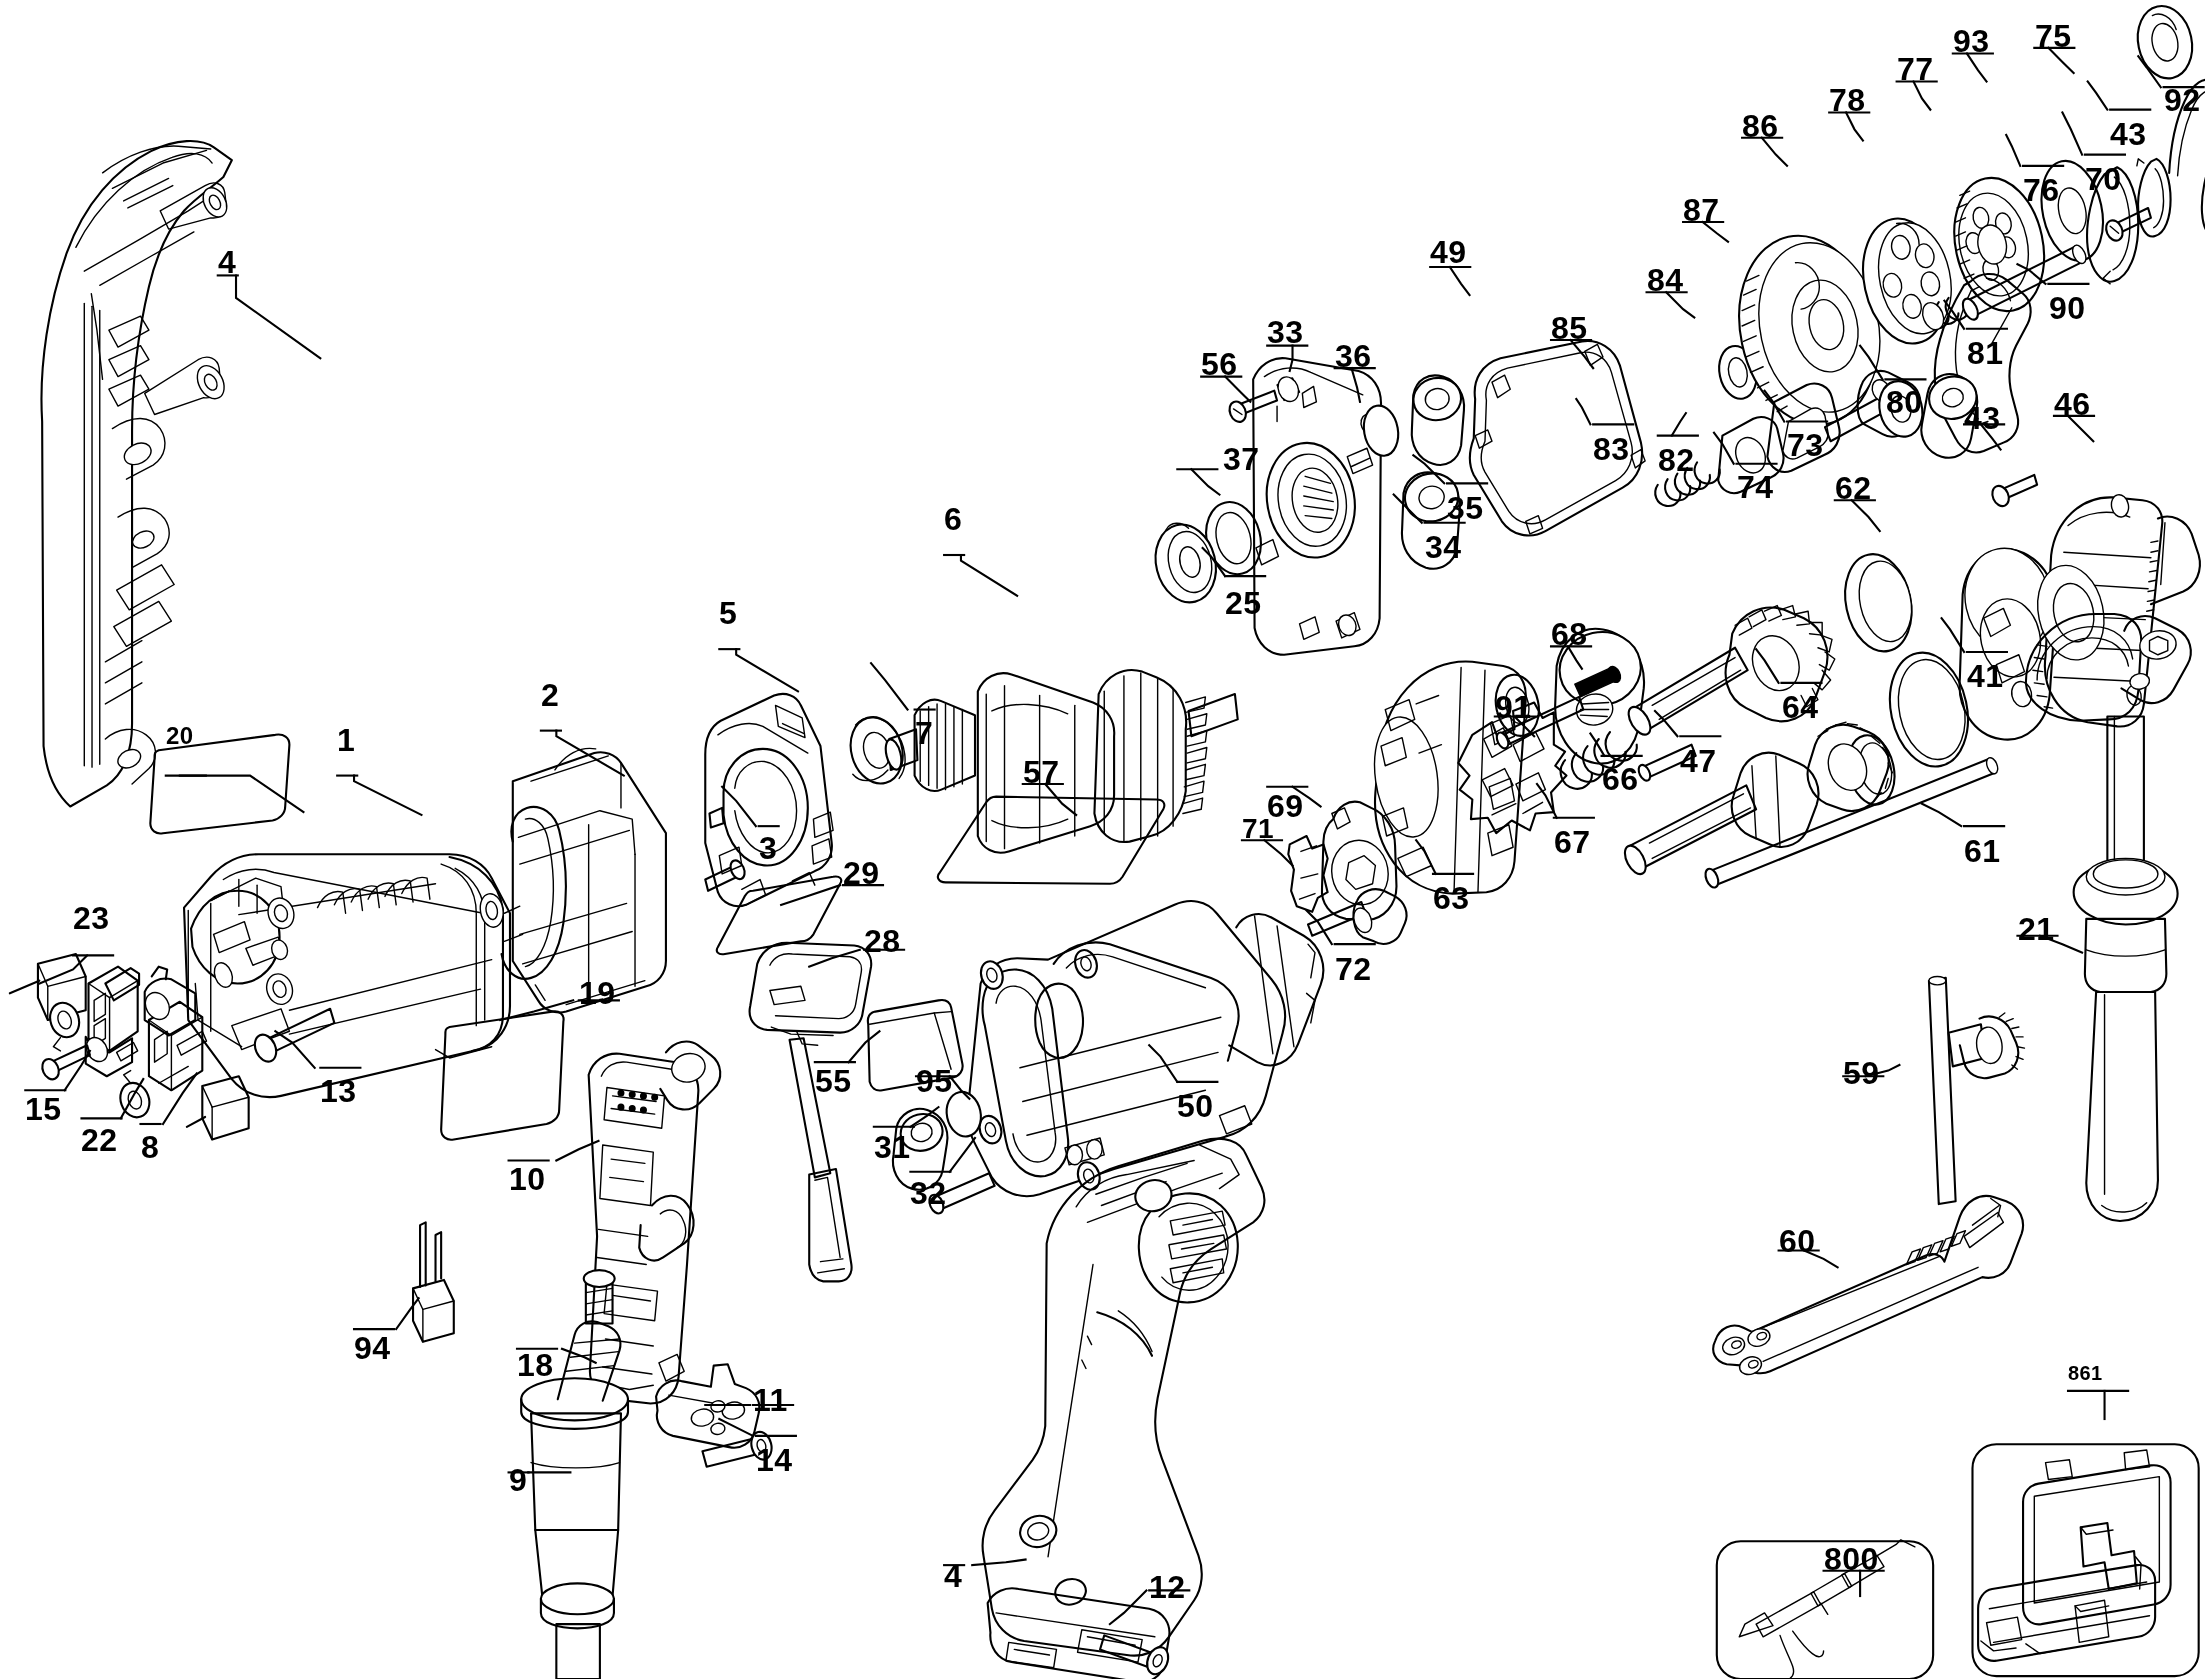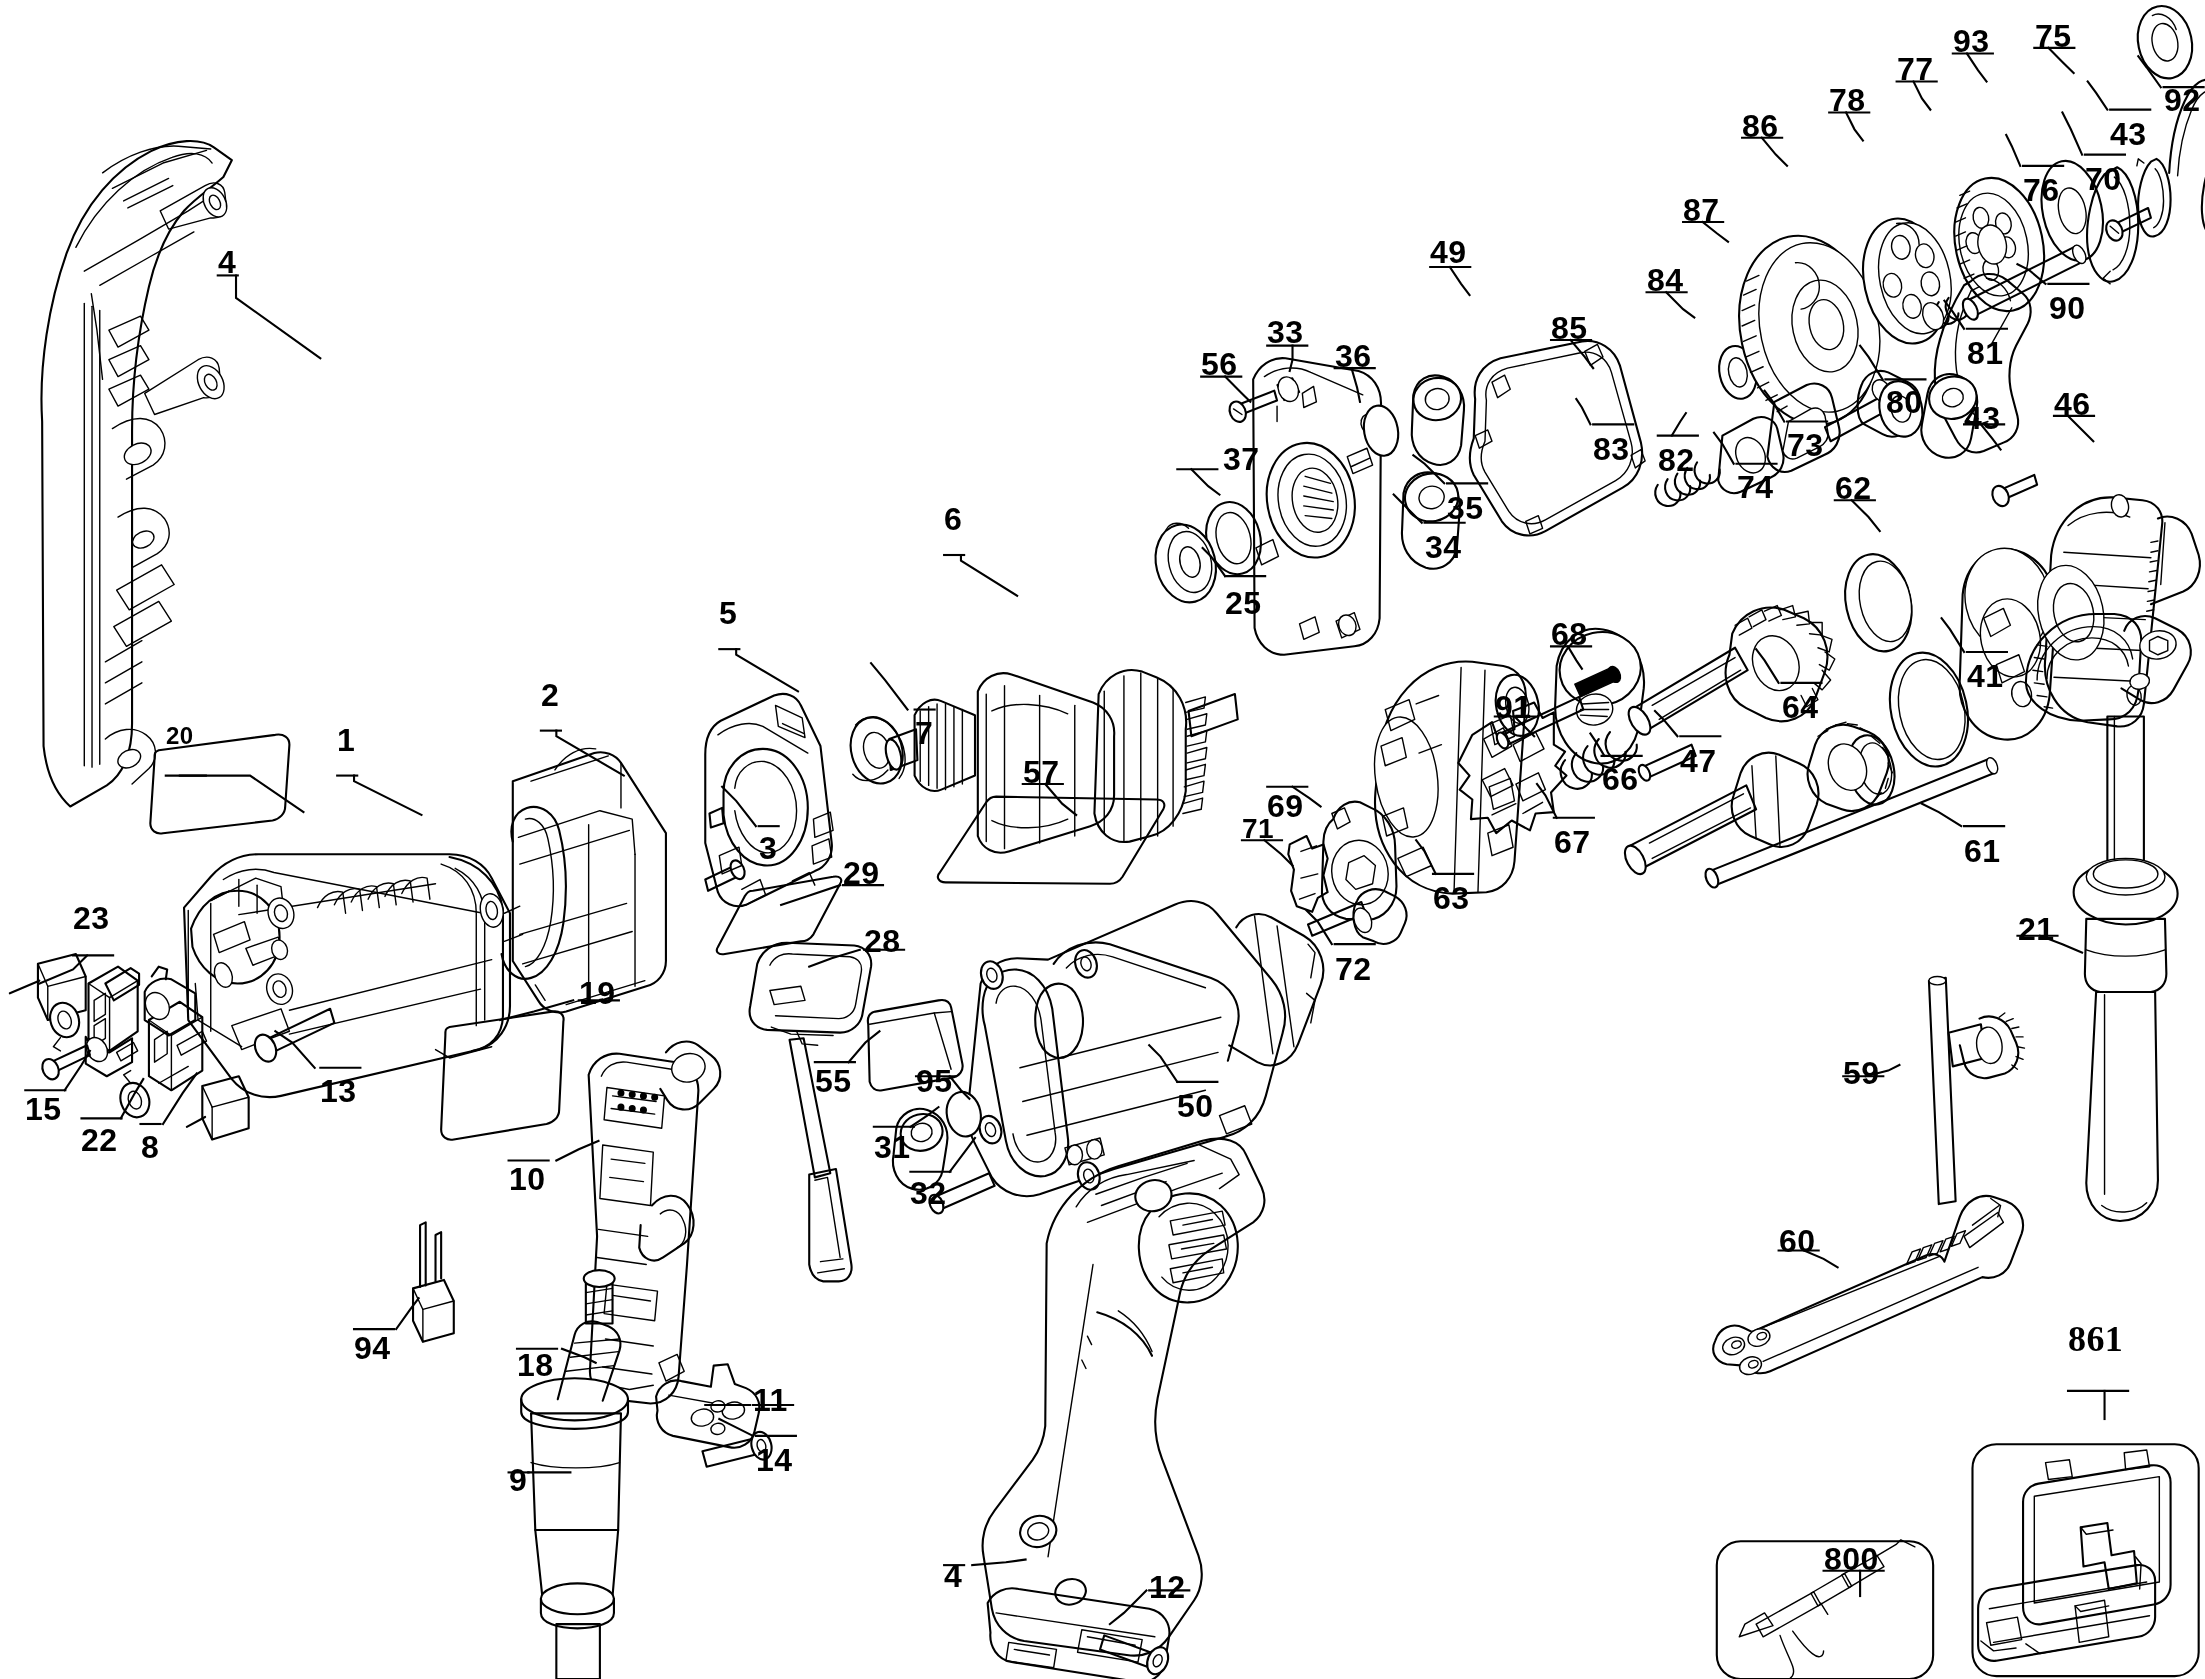--- a/index.html
+++ b/index.html
@@ -1399,17 +1399,17 @@
       <div class="callout" style="left: 1495px; top: 691px; font-size: 32px;">91</div>
       <div class="callout" style="left: 1602px; top: 763px; font-size: 32px;">66</div>
       <div class="callout" style="left: 1680px; top: 745px; font-size: 32px;">47</div>
       <div class="callout" style="left: 1554px; top: 826px; font-size: 32px;">67</div>
       <div class="callout" style="left: 1433px; top: 882px; font-size: 32px;">63</div>
       <div class="callout" style="left: 1964px; top: 835px; font-size: 32px;">61</div>
       <div class="callout" style="left: 2018px; top: 913px; font-size: 32px;">21</div>
       <div class="callout" style="left: 1843px; top: 1057px; font-size: 32px;">59</div>
       <div class="callout" style="left: 1779px; top: 1225px; font-size: 32px;">60</div>
       <div class="callout" style="left: 1824px; top: 1543px; font-size: 32px;">800</div>
-      <div class="callout" style="left: 2068px; top: 1321px; font-size: 36px; font-family: Liberation Serif, serif;">861</div>
+      <div class="callout" style="left: 2068px; top: 1363px; font-size: 20px;">861</div>
     </div>
 
 </div>
 
 
 </body></html>

